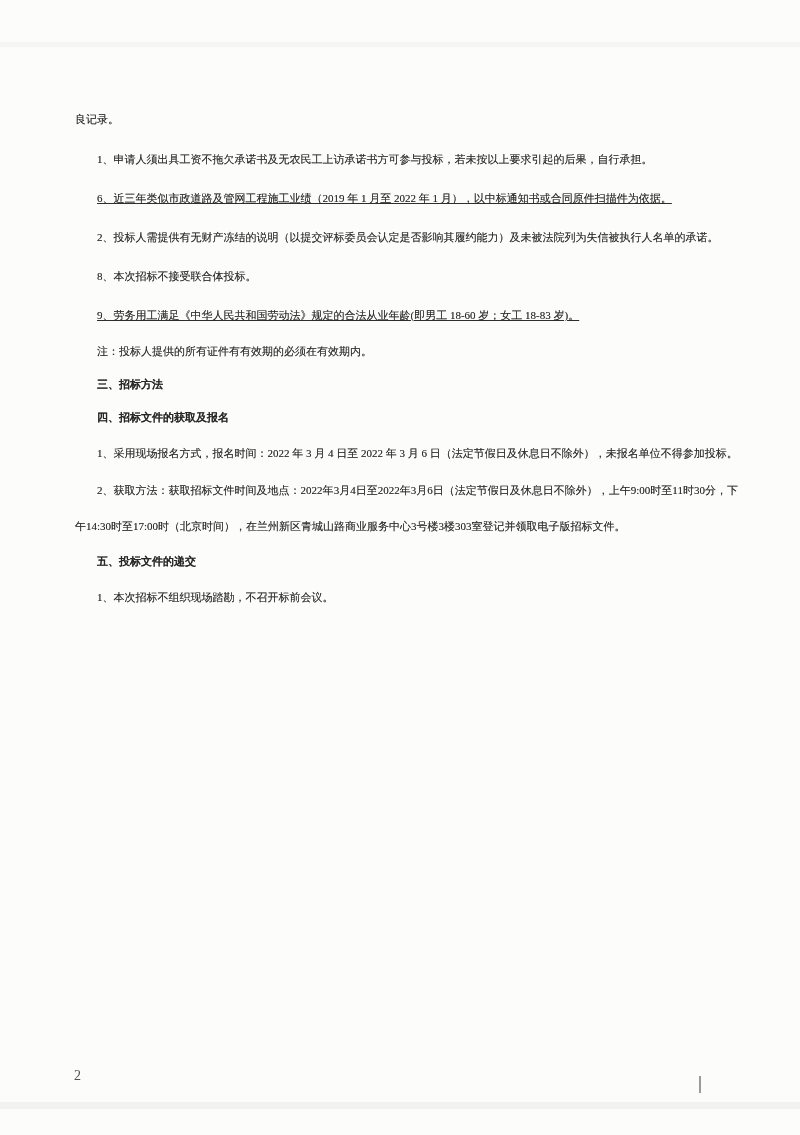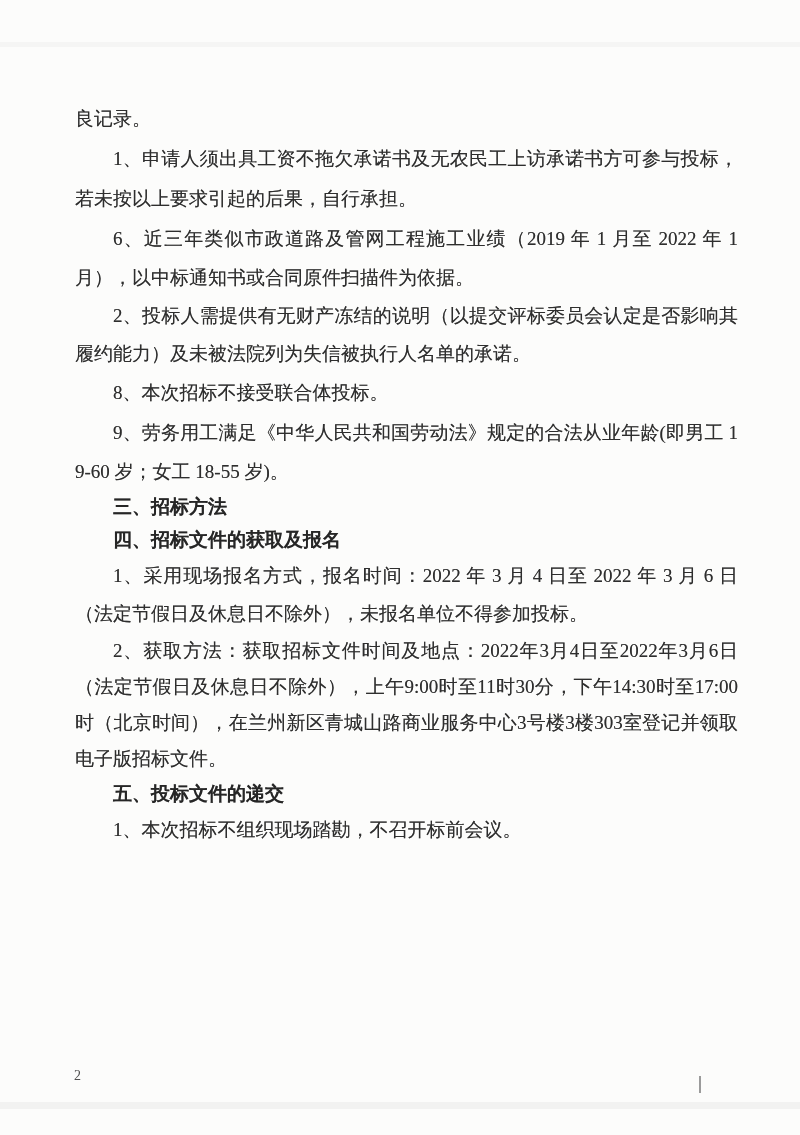--- a/index.html
+++ b/index.html
@@ -37,36 +37,36 @@
     background: #9b9b9b;
   }
   .content {
     position: absolute;
     left: 75px;
     top: 99px;
     width: 663px;
   }
   .content p {
     margin: 0;
-    font-size: 19px;
+    font-size: 11px;
     text-align: justify;
     text-justify: inter-ideograph;
     word-break: break-all;
     text-indent: 2em;
     text-shadow: 0 0 0.5px rgba(45,45,45,0.55);
   }
   .noindent { text-indent: 0 !important; }
   .heading {
     font-family: "Liberation Sans", "DejaVu Sans", sans-serif;
     font-weight: 700;
     color: #262626;
     text-align: left;
   }
   .lh40 { line-height: 40px; }
-  .lh39 { line-height: 39px; }
+  .lh39 { line-height: 39px; text-decoration: underline; }
   .lh38 { line-height: 38px; }
   .lh36 { line-height: 36px; }
   .lh34 { line-height: 34px; }
   .lh33 { line-height: 33px; }
   .lh32 { line-height: 32px; }
   .lh31 { line-height: 31px; }
   .footer-page-number {
     position: absolute;
     left: 74px;
     top: 1068px;
@@ -81,21 +81,22 @@
 <div class="page">
 
   <div class="scan-band-top"></div>
 
   <div class="content">
     <p class="lh40 noindent">良记录。</p>
     <p class="lh40">1、申请人须出具工资不拖欠承诺书及无农民工上访承诺书方可参与投标，若未按以上要求引起的后果，自行承担。</p>
     <p class="lh39">6、近三年类似市政道路及管网工程施工业绩（2019 年 1 月至 2022 年 1 月），以中标通知书或合同原件扫描件为依据。</p>
     <p class="lh38">2、投标人需提供有无财产冻结的说明（以提交评标委员会认定是否影响其履约能力）及未被法院列为失信被执行人名单的承诺。</p>
     <p class="lh40">8、本次招标不接受联合体投标。</p>
-    <p class="lh39">9、劳务用工满足《中华人民共和国劳动法》规定的合法从业年龄(即男工 19-60 岁；女工 18-55 岁)。</p>
+    <p class="lh39">9、劳务用工满足《中华人民共和国劳动法》规定的合法从业年龄(即男工 18-60 岁；女工 18-83 岁)。</p>
+    <p class="lh33">注：投标人提供的所有证件有有效期的必须在有效期内。</p>
     <p class="lh32 heading">三、招标方法</p>
     <p class="lh34 heading">四、招标文件的获取及报名</p>
     <p class="lh38">1、采用现场报名方式，报名时间：2022 年 3 月 4 日至 2022 年 3 月 6 日（法定节假日及休息日不除外），未报名单位不得参加投标。</p>
     <p class="lh36">2、获取方法：获取招标文件时间及地点：2022年3月4日至2022年3月6日（法定节假日及休息日不除外），上午9:00时至11时30分，下午14:30时至17:00时（北京时间），在兰州新区青城山路商业服务中心3号楼3楼303室登记并领取电子版招标文件。</p>
     <p class="lh34 heading">五、投标文件的递交</p>
     <p class="lh38">1、本次招标不组织现场踏勘，不召开标前会议。</p>
   </div>
 
   <div class="footer-page-number">2</div>
   <div class="scan-tick"></div>

